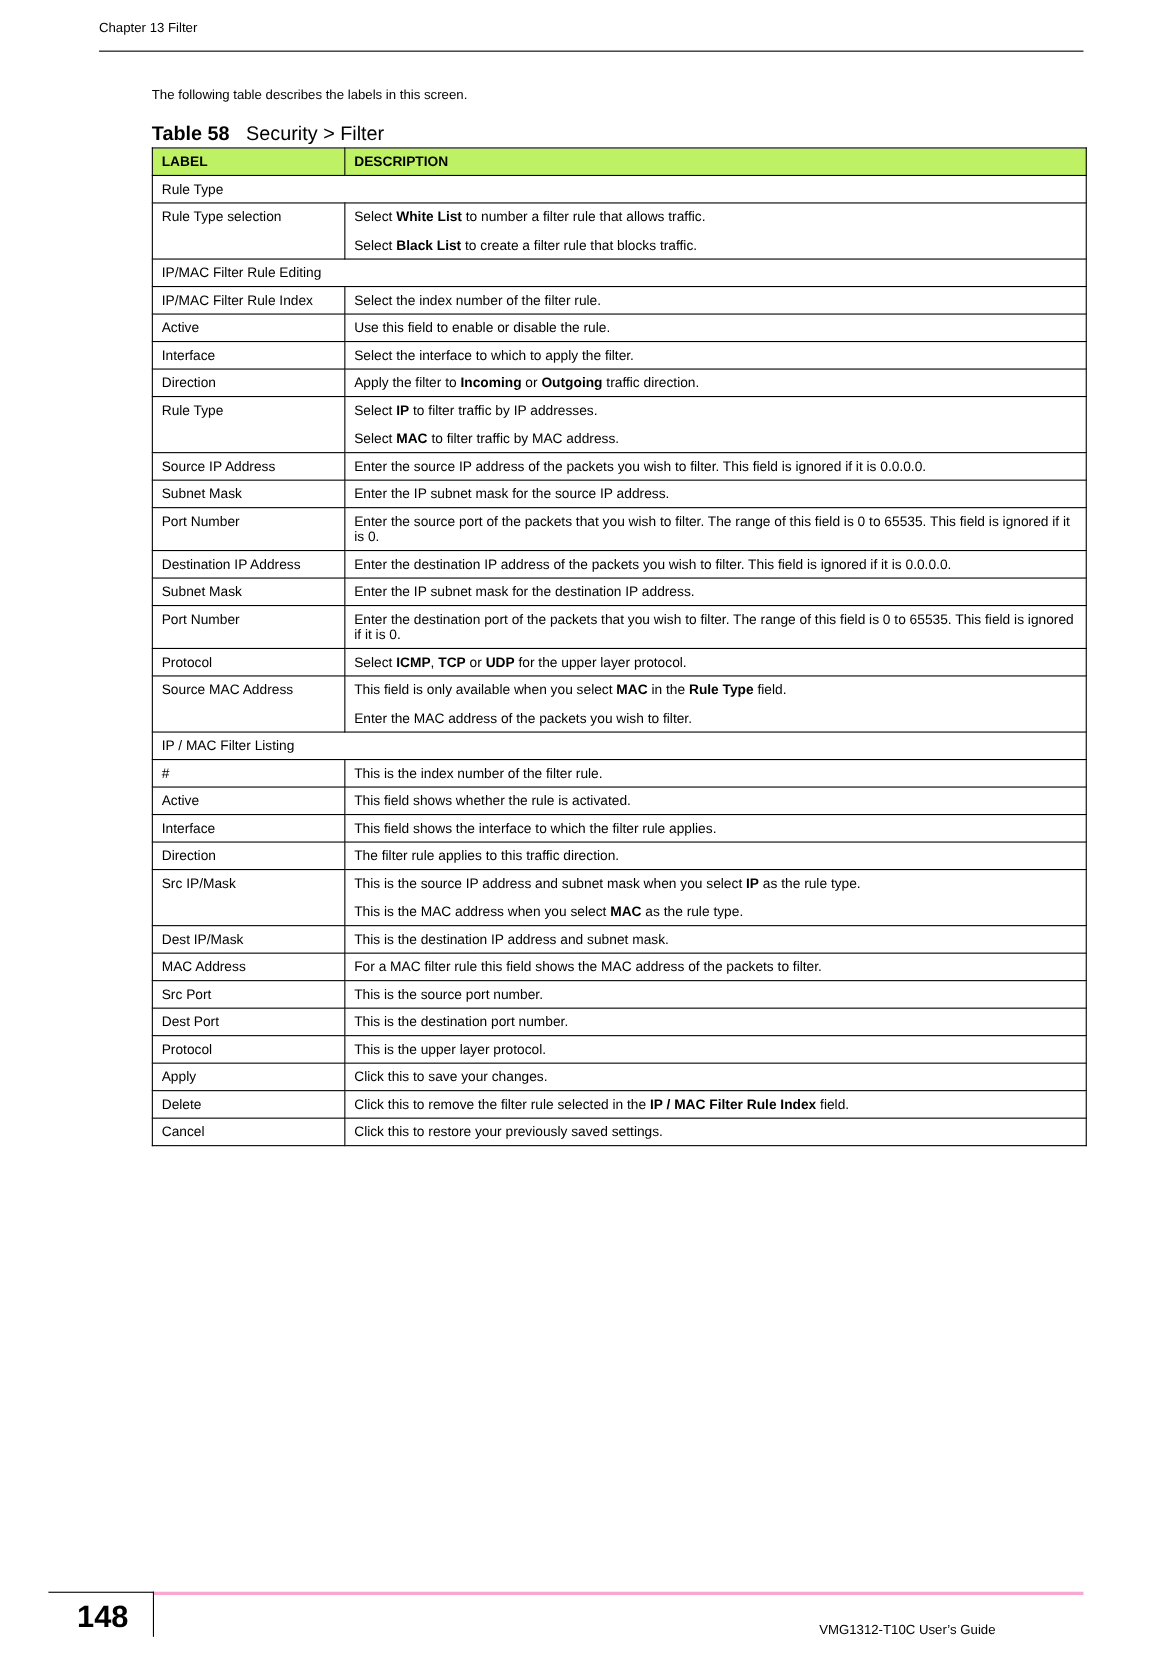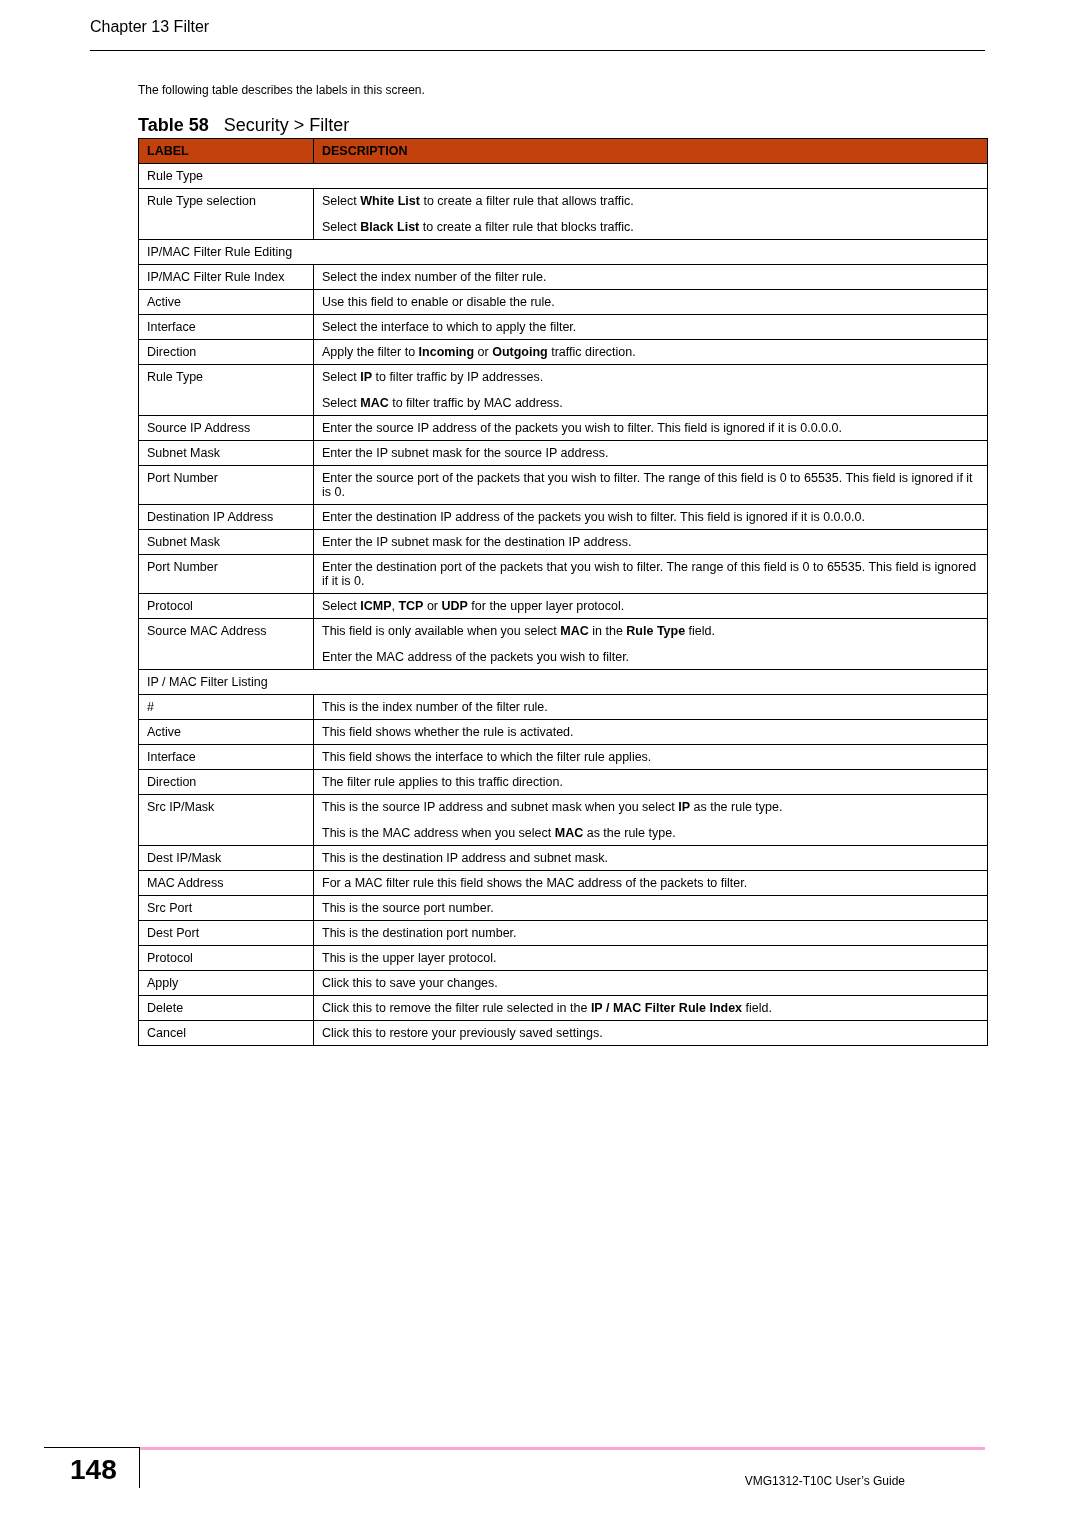--- a/index.html
+++ b/index.html
@@ -14,21 +14,21 @@
     height: 1524px;
     position: relative;
     box-sizing: border-box;
     padding: 18px 80px 60px 90px;
   }
   .header-line {
     border-top: 1px solid #000;
     margin-top: 14px;
   }
   .header-text {
-    font-size: 16px;
+    font-size: 12px;
     margin-bottom: 14px;
   }
   .intro {
     font-size: 12px;
     margin: 32px 0 18px 48px;
   }
   .table-caption {
     font-size: 18px;
     margin: 0 0 2px 48px;
   }
@@ -42,21 +42,21 @@
     table-layout: fixed;
   }
   table.desc th, table.desc td {
     border: 1px solid #000;
     font-size: 12.5px;
     vertical-align: top;
     padding: 5px 8px 5px 8px;
     text-align: left;
   }
   table.desc th {
-    background: #c2410c;
+    background: #bef264;
     font-weight: bold;
   }
   table.desc th.label-col { width: 165px; }
   .b { font-weight: bold; }
   .section-row td {
     
   }
   .desc-para-gap { display:block; height:12px; }
   .footer-wrap {
     position: absolute;
@@ -119,21 +119,21 @@
       </tr>
     </thead>
     <tbody>
       <tr class="section-row">
           <td colspan="2">Rule Type</td>
         </tr>
 
       <tr>
         <td>Rule Type selection</td>
         <td>
-          <span>Select </span><span class="b">White List</span><span> to create a filter rule that allows traffic.</span>
+          <span>Select </span><span class="b">White List</span><span> to number a filter rule that allows traffic.</span>
           <span class="desc-para-gap"></span>
           <span>Select </span><span class="b">Black List</span><span> to create a filter rule that blocks traffic.</span>
         </td>
       </tr>
 
       <tr class="section-row">
           <td colspan="2">IP/MAC Filter Rule Editing</td>
         </tr>
 
       <tr>

